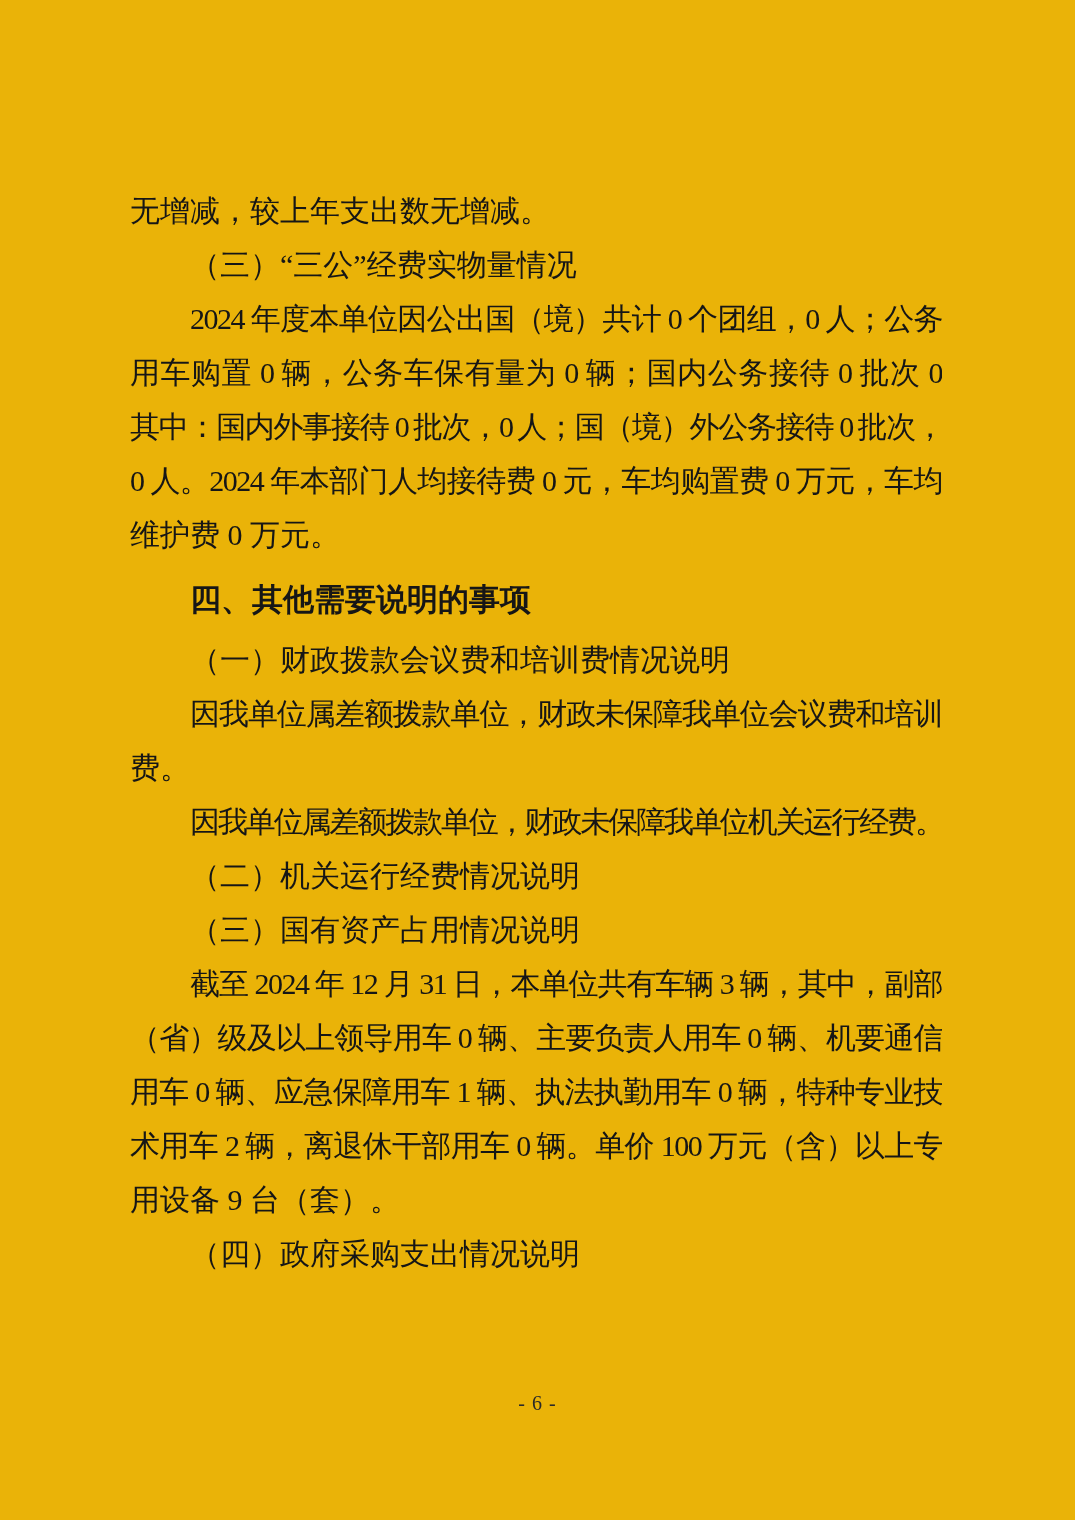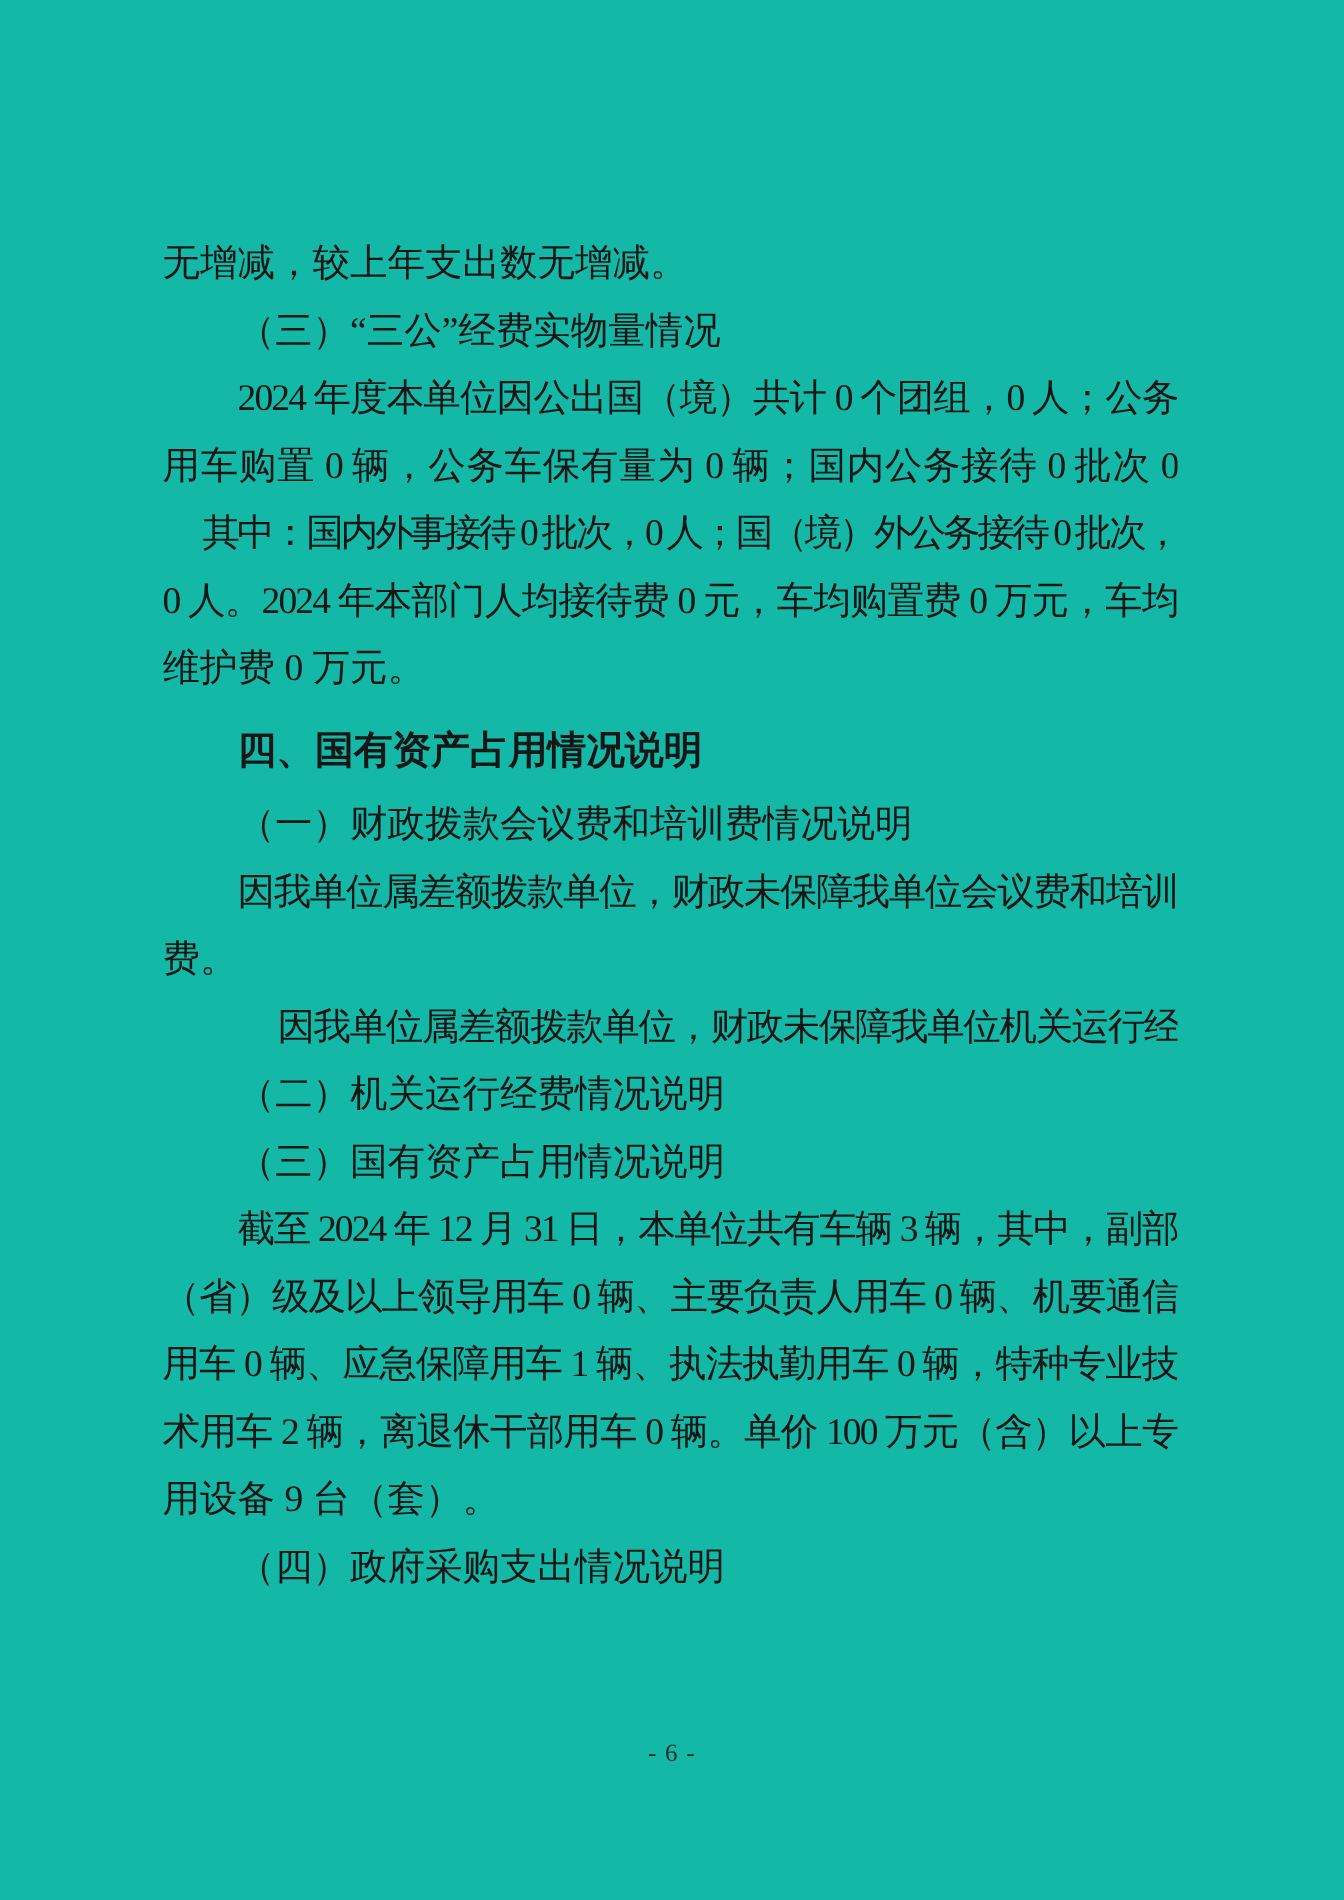--- a/index.html
+++ b/index.html
@@ -11,21 +11,21 @@
     width: 1075px;
     height: 1520px;
     position: relative;
     font-family: "Liberation Serif", serif;
     color: #161616;
     overflow: hidden;
   }
   .page {
     position: absolute;
     inset: 0;
-    background: #14b8a6;
+    background: #eab308;
   }
   .content {
     position: absolute;
     left: 130px;
     top: 184px;
     width: 812px;
     font-size: 30px;
     line-height: 54px;
   }
   .ln {
@@ -34,21 +34,20 @@
   }
   
   .j {
     text-align: justify;
     text-align-last: justify;
     letter-spacing: -1.5px;
     font-family: Liberation Serif, serif;
   }
   .tight {
     letter-spacing: -3px;
-    margin-left: 32px;
   }
   
   .ind {
     padding-left: 60px;
   }
   
   .h1 {
     font-family: "Liberation Sans", sans-serif;
     font-weight: bold;
     font-size: 31px;
@@ -71,21 +70,21 @@
 
 <div class="page">
   <div class="content">
     <div class="ln">无增减，较上年支出数无增减。</div>
     <div class="ln ind">（三）“三公”经费实物量情况</div>
     <div class="ln ind j">2024 年度本单位因公出国（境）共计 0 个团组，0 人；公务</div>
     <div class="ln j">用车购置 0 辆，公务车保有量为 0 辆；国内公务接待 0 批次 0 人，</div>
     <div class="ln j tight">其中：国内外事接待 0 批次，0 人；国（境）外公务接待 0 批次，</div>
     <div class="ln j">0 人。2024 年本部门人均接待费 0 元，车均购置费 0 万元，车均</div>
     <div class="ln">维护费 0 万元。</div>
-    <div class="ln ind h1">四、国有资产占用情况说明</div>
+    <div class="ln ind h1">四、其他需要说明的事项</div>
     <div class="ln ind">（一）财政拨款会议费和培训费情况说明</div>
     <div class="ln ind j">因我单位属差额拨款单位，财政未保障我单位会议费和培训</div>
     <div class="ln">费。</div>
     <div class="ln ind j tight">因我单位属差额拨款单位，财政未保障我单位机关运行经费。</div>
     <div class="ln ind">（二）机关运行经费情况说明</div>
     <div class="ln ind">（三）国有资产占用情况说明</div>
     <div class="ln ind j">截至 2024 年 12 月 31 日，本单位共有车辆 3 辆，其中，副部</div>
     <div class="ln j">（省）级及以上领导用车 0 辆、主要负责人用车 0 辆、机要通信</div>
     <div class="ln j">用车 0 辆、应急保障用车 1 辆、执法执勤用车 0 辆，特种专业技</div>
     <div class="ln j">术用车 2 辆，离退休干部用车 0 辆。单价 100 万元（含）以上专</div>

